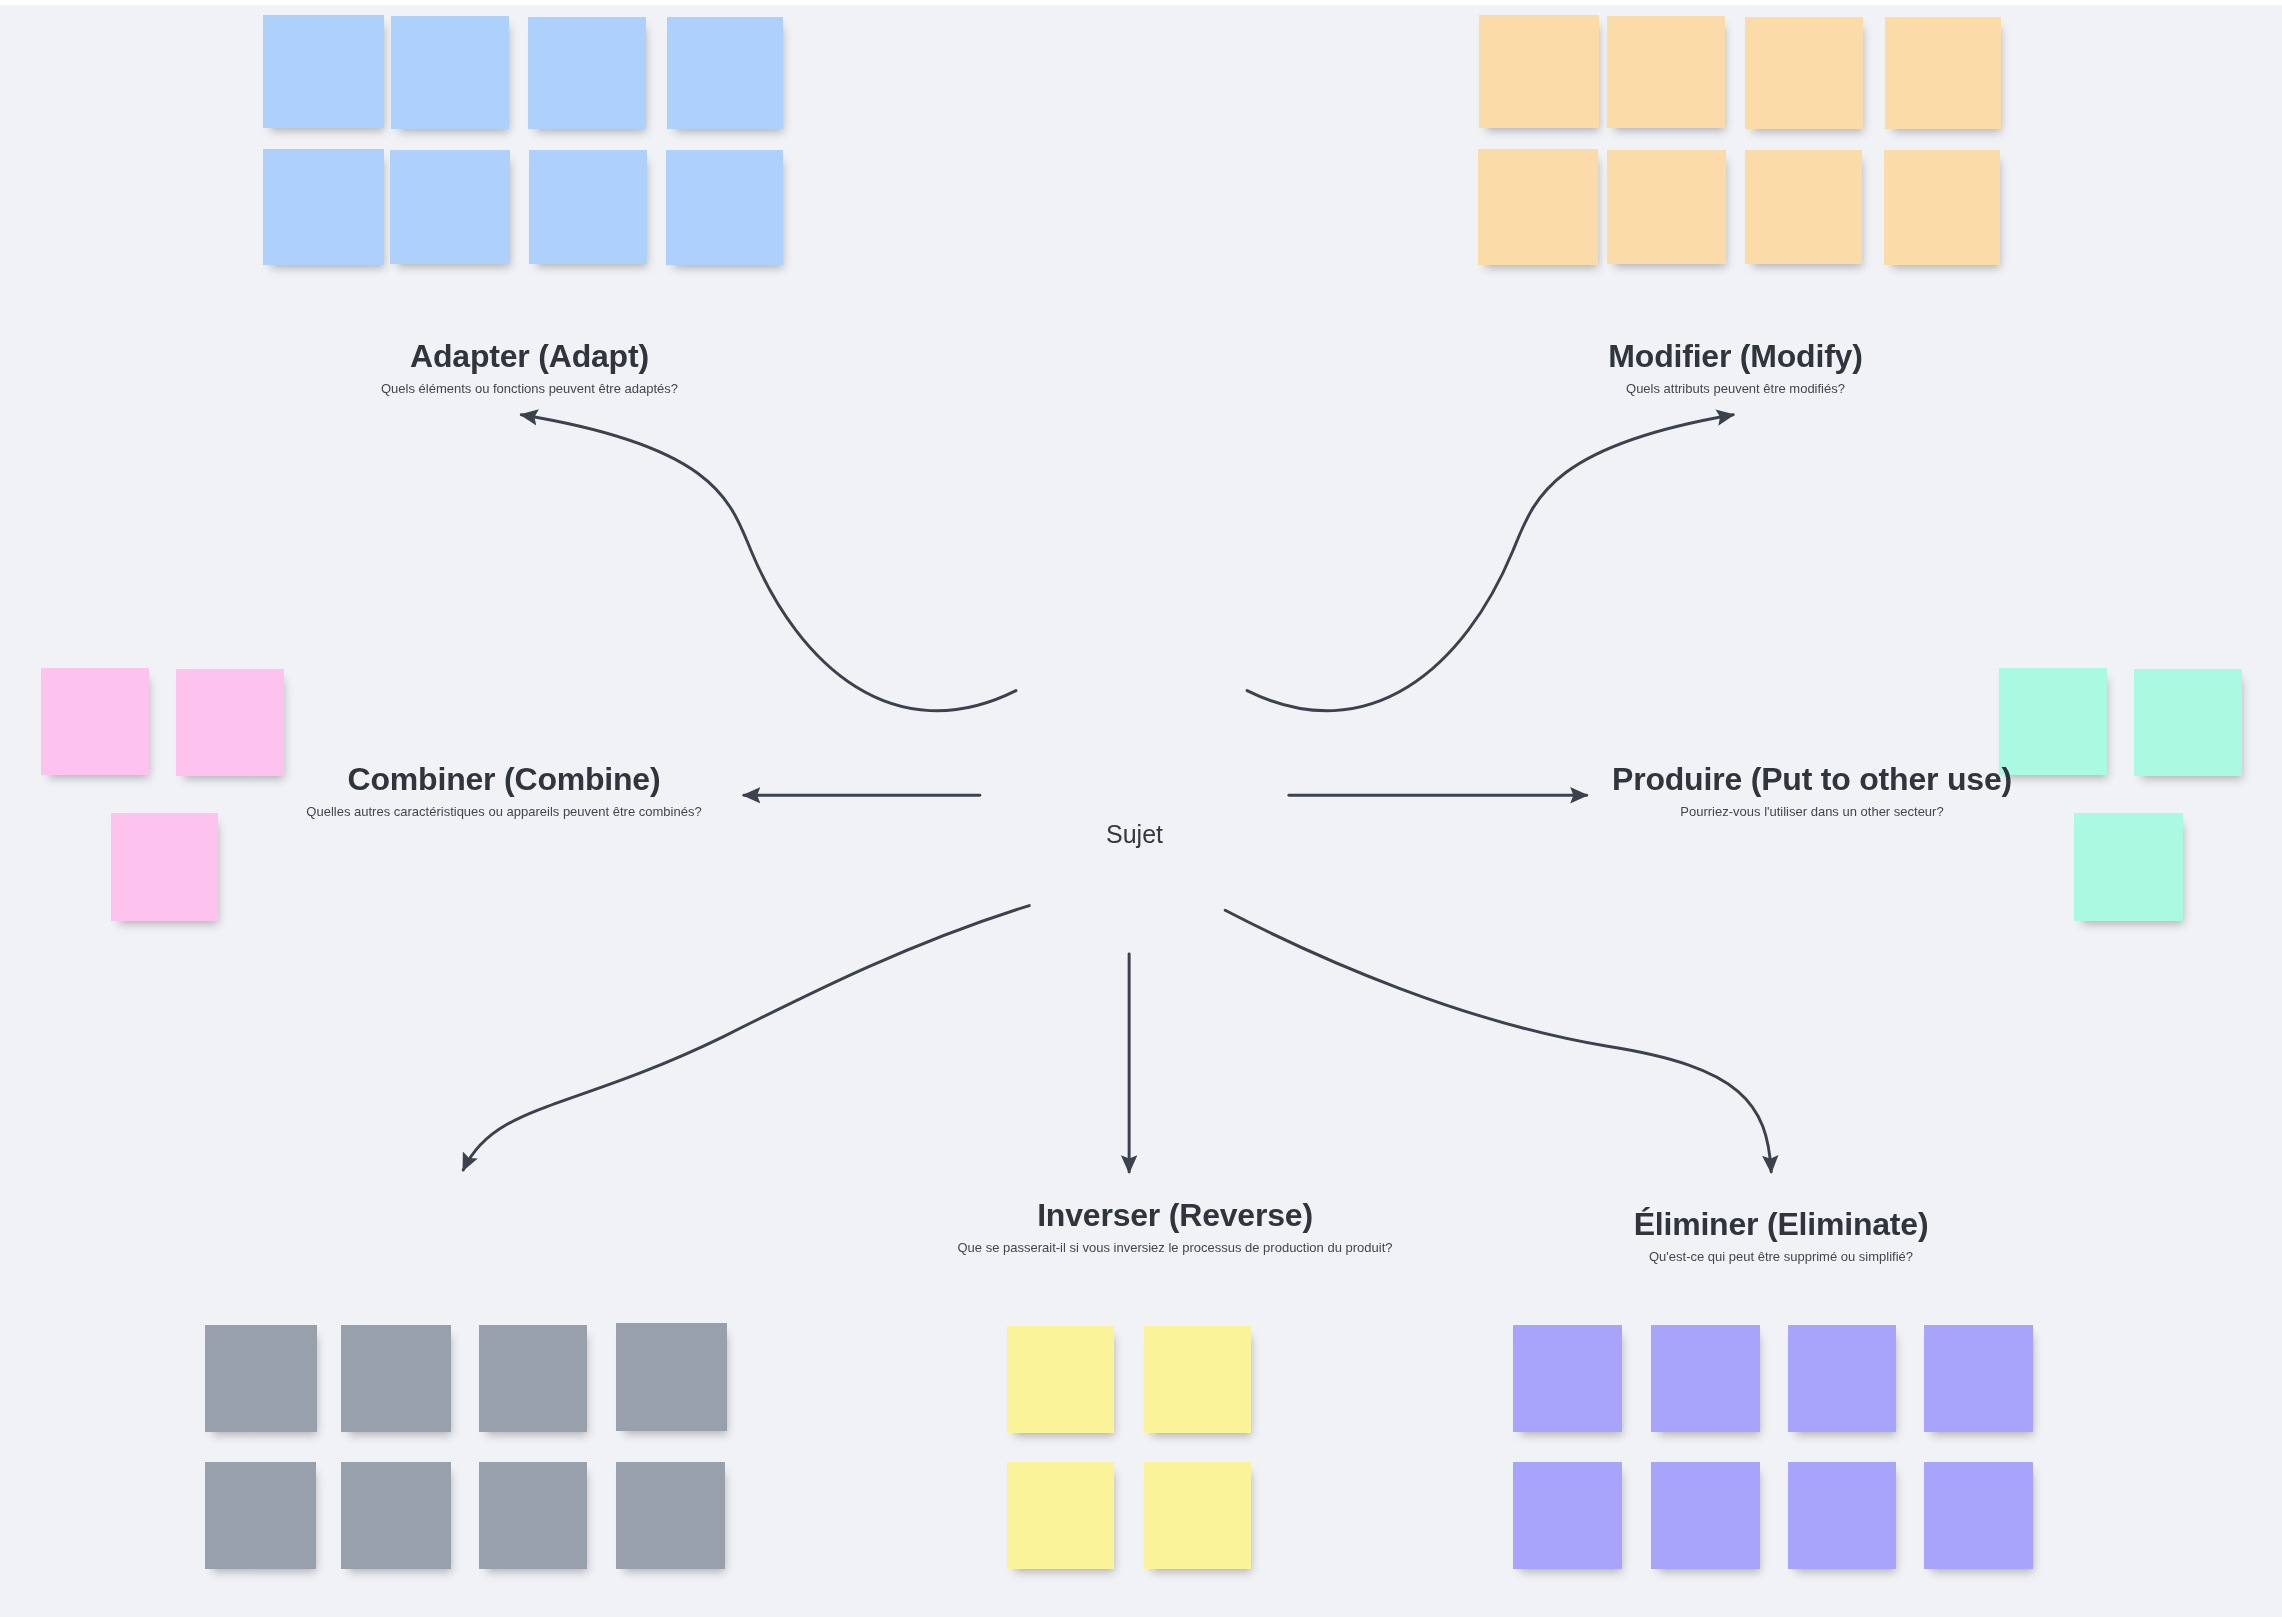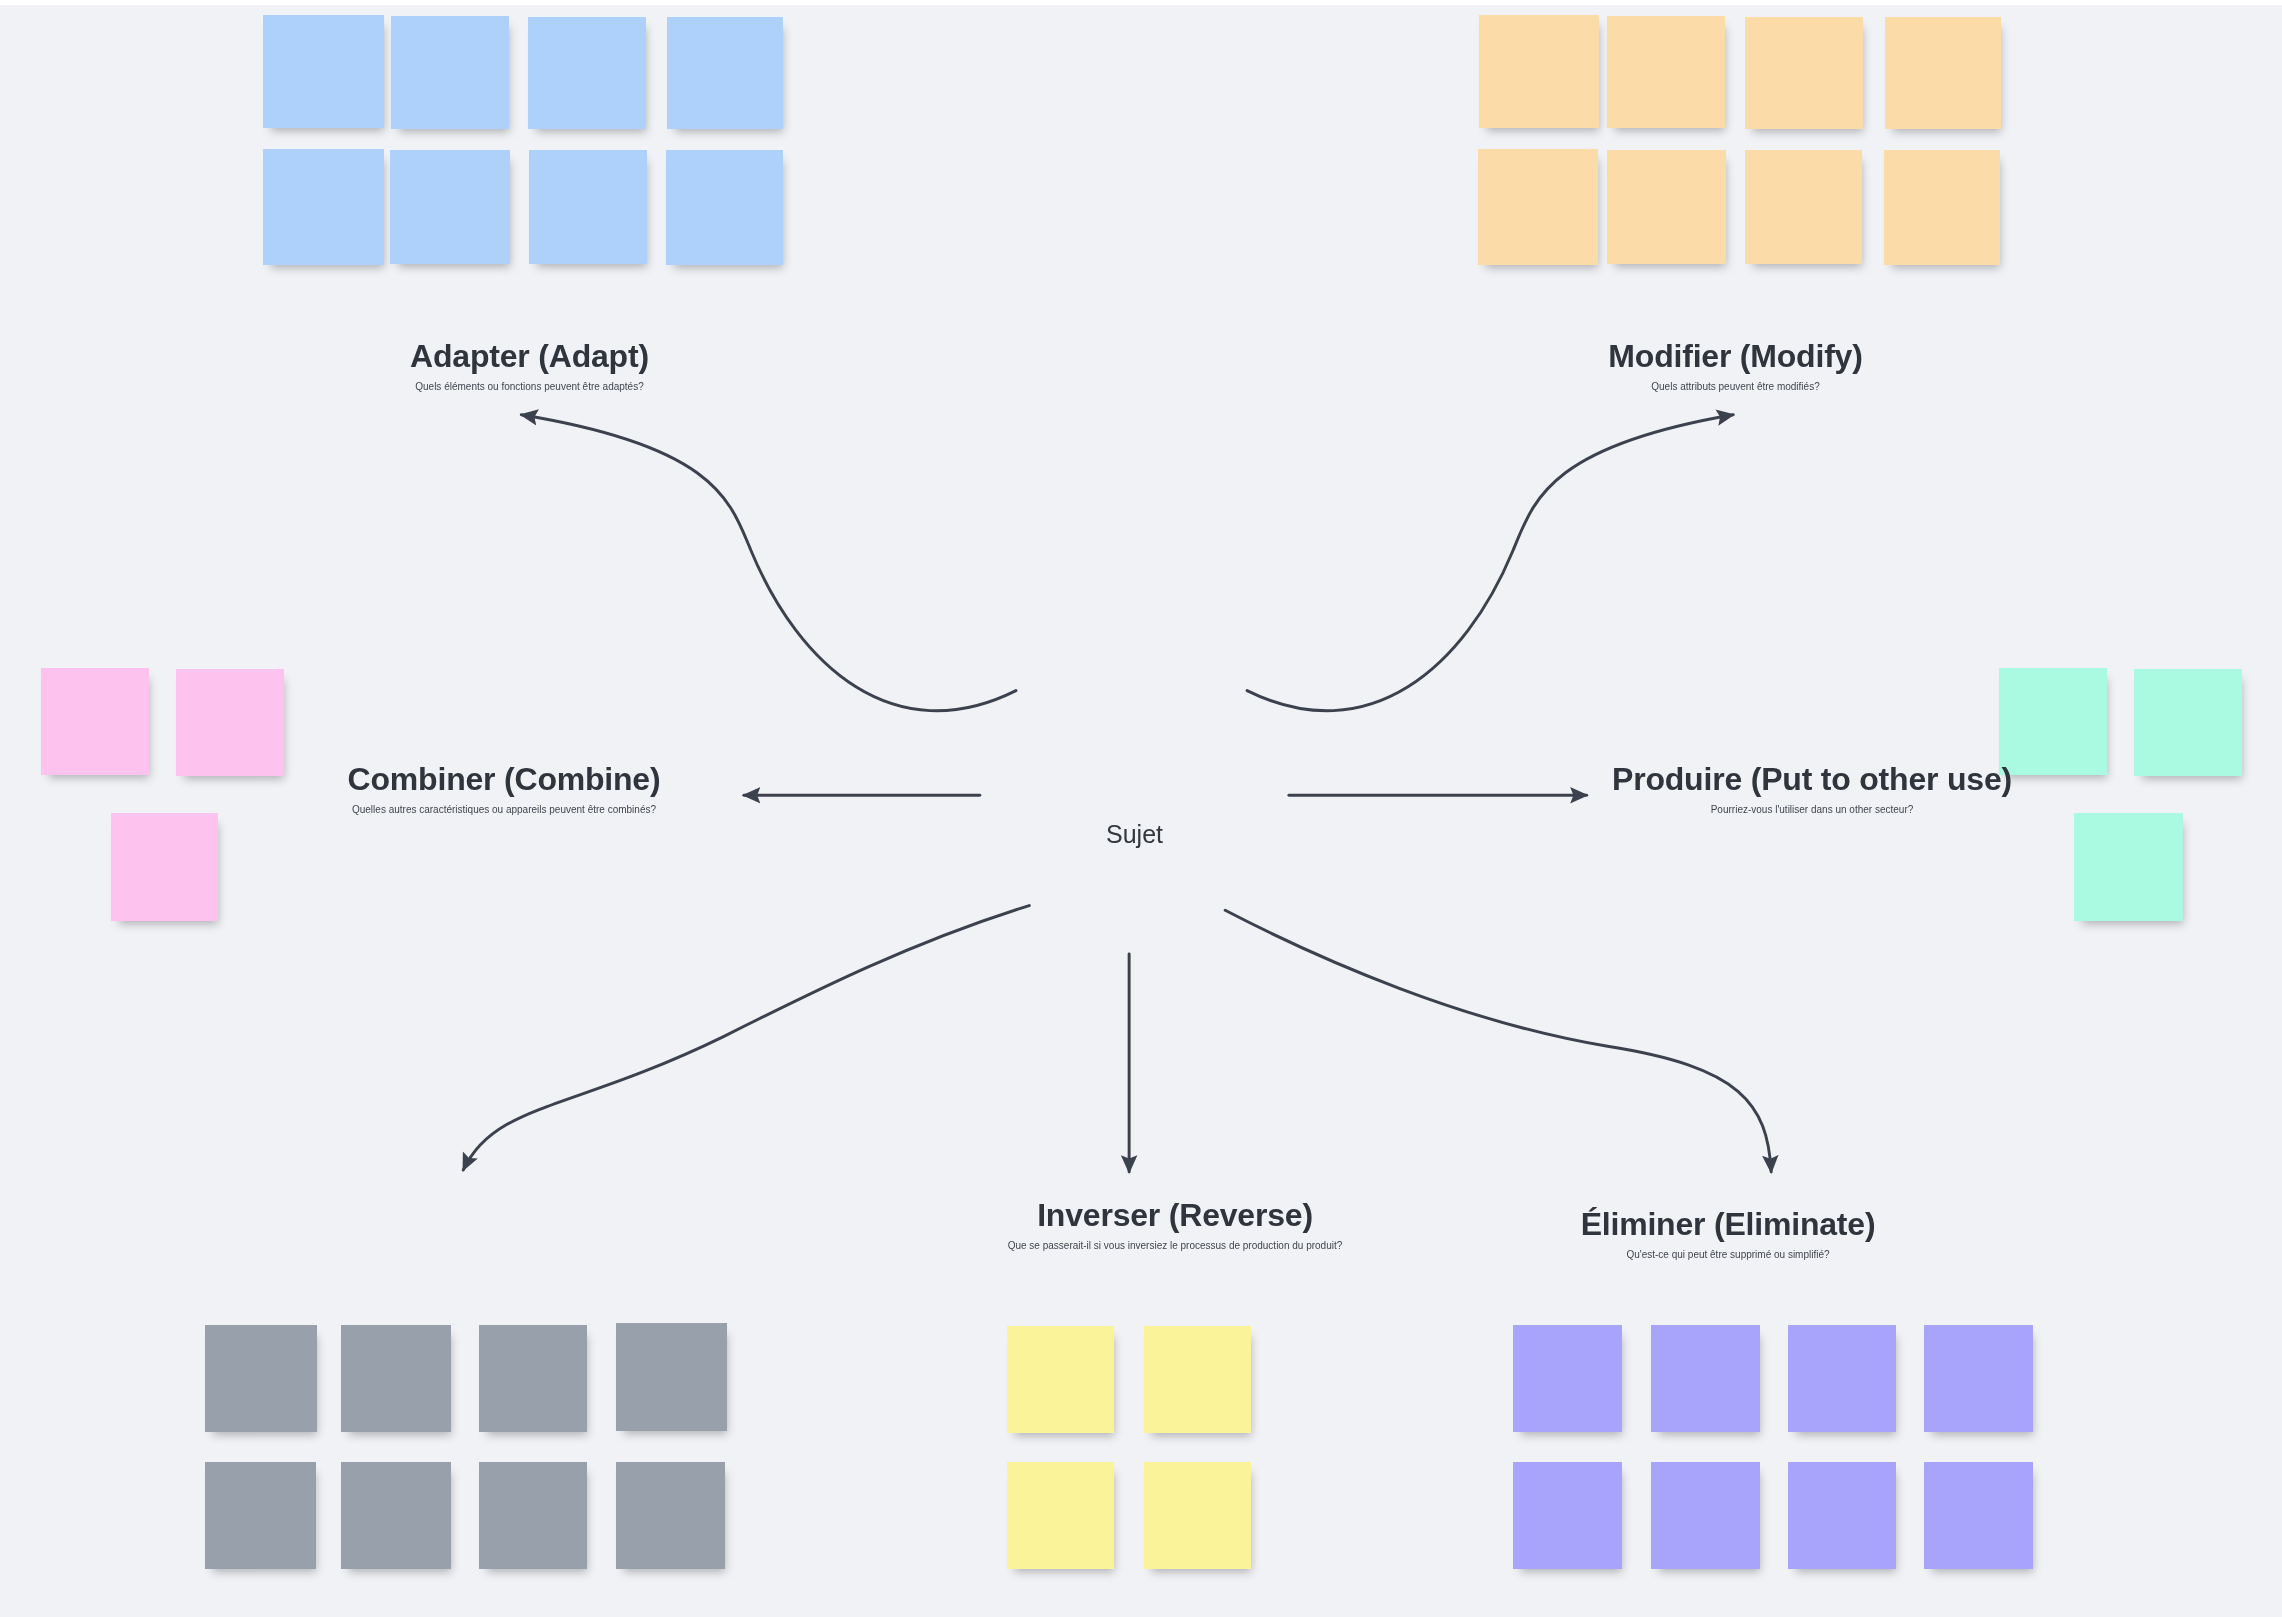--- a/index.html
+++ b/index.html
@@ -45,21 +45,21 @@
   }
   .node-title {
     font-size: 32px;
     font-weight: bold;
     color: #2F343D;
     letter-spacing: -0.2px;
     line-height: 1.15;
     white-space: nowrap;
   }
   .node-sub {
-    font-size: 10px;
+    font-size: 13px;
     font-weight: normal;
     color: #41464F;
     line-height: 1.32;
     margin-top: 5.7px;
   }
   .center-node {
     position: absolute;
     font-size: 25px;
     color: #33383F;
     white-space: nowrap;
@@ -162,19 +162,19 @@
     <div class="node-title">Produire (Put to other use)</div>
     <div class="node-sub">Pourriez-vous l'utiliser dans un other secteur?</div>
   </div>
 
 
   <div class="node" style="left:956px; top:1197px; width:438px;">
     <div class="node-title">Inverser (Reverse)</div>
     <div class="node-sub">Que se passerait-il si vous inversiez le processus de production du produit?</div>
   </div>
 
-  <div class="node" style="left:1509px; top:1206px; width:438px;">
+  <div class="node" style="left:1562px; top:1206px; width:438px;">
     <div class="node-title">Éliminer (Eliminate)</div>
     <div class="node-sub">Qu'est-ce qui peut être supprimé ou simplifié?</div>
   </div>
 
 </div>
 
 
 </body></html>

